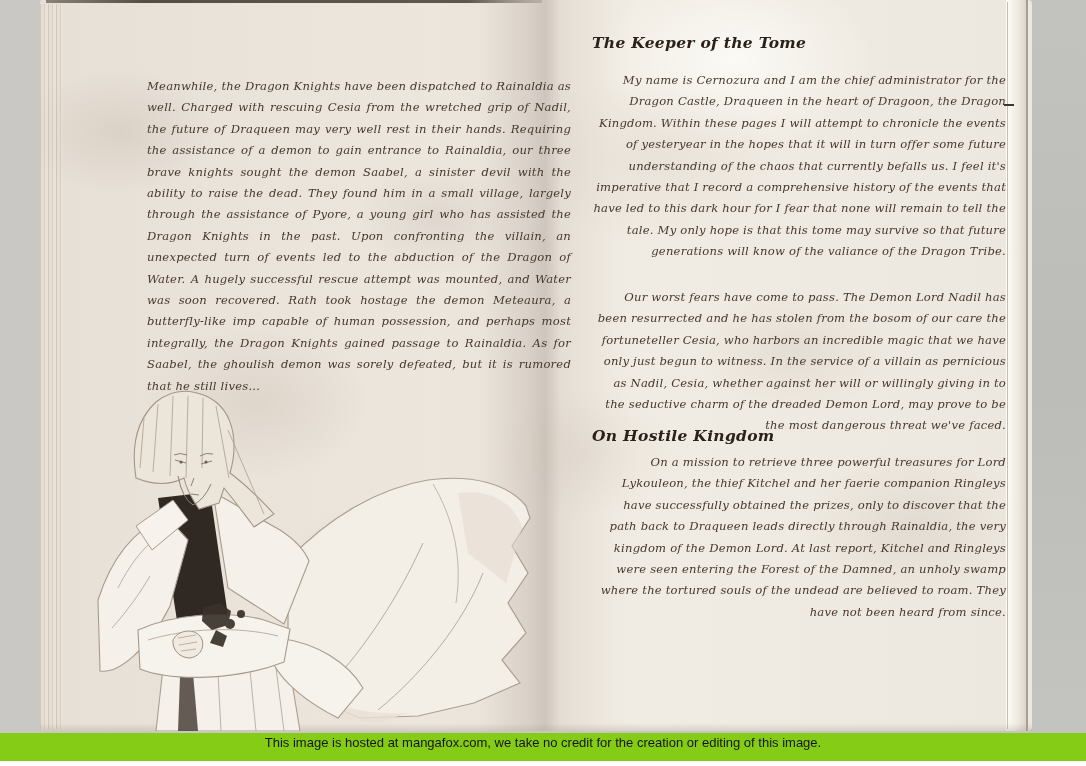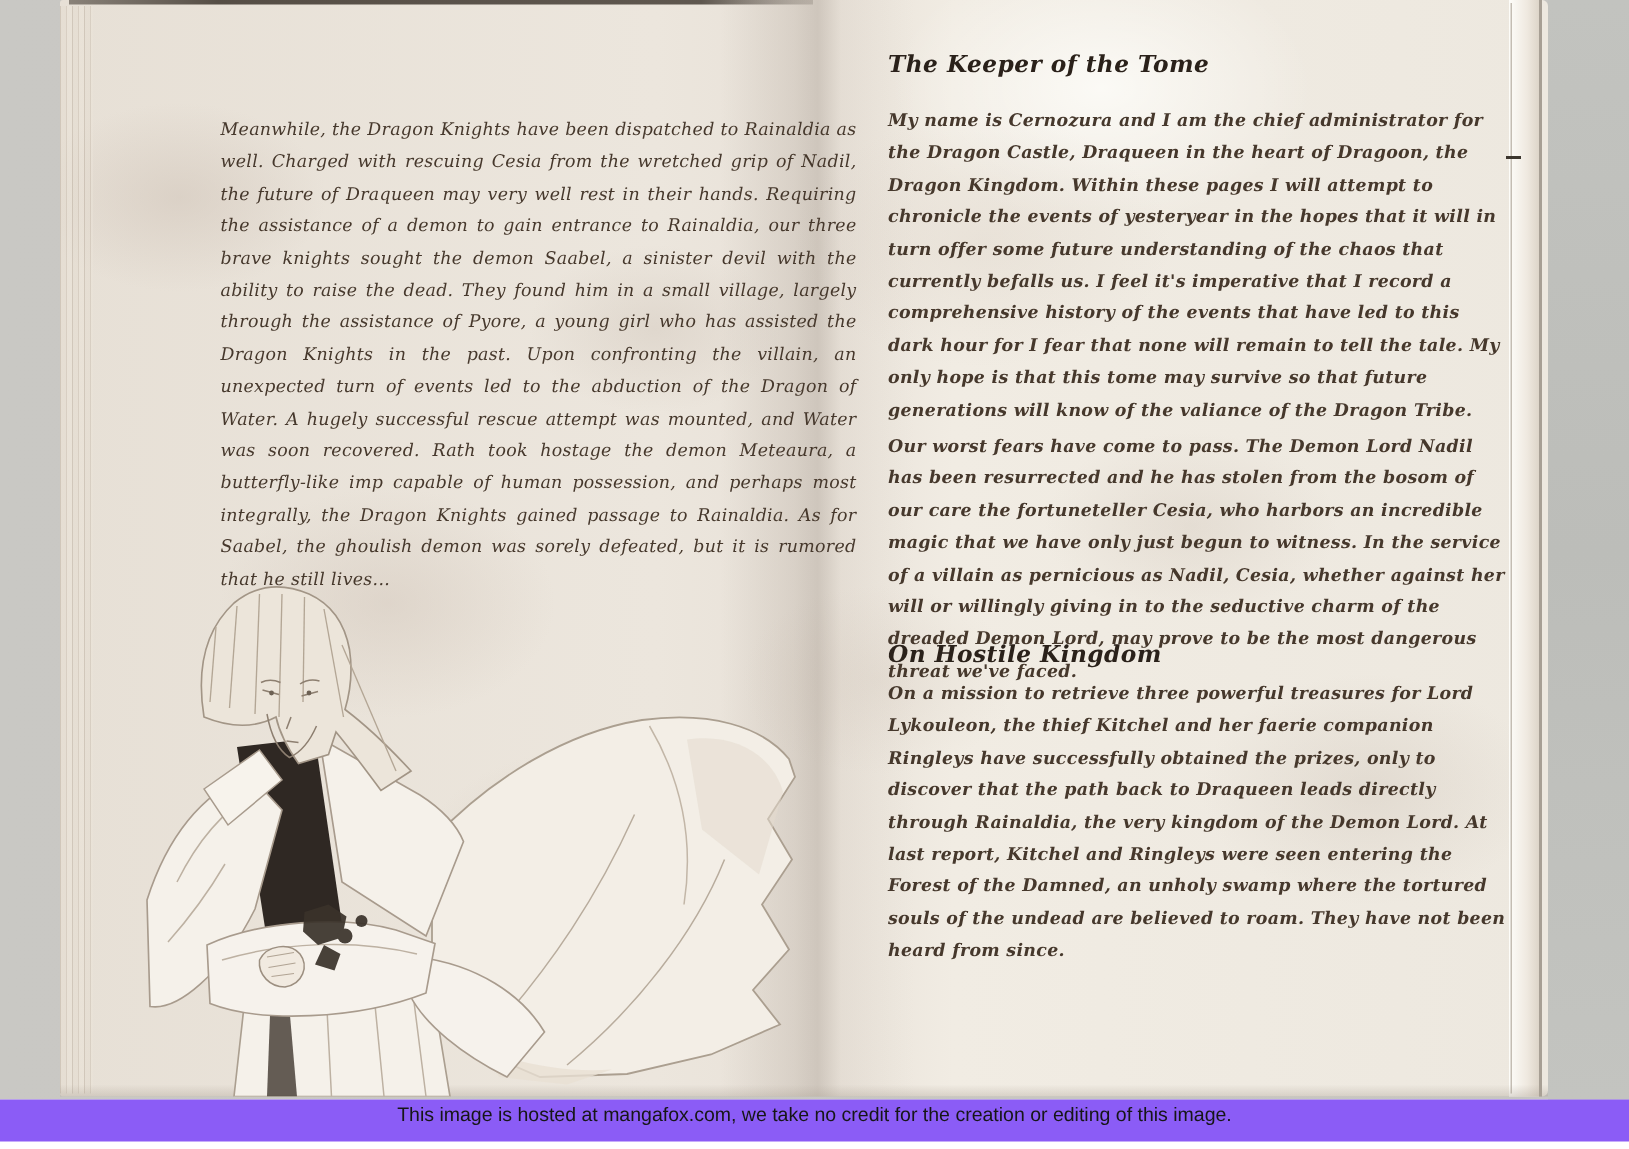--- a/index.html
+++ b/index.html
@@ -81,30 +81,30 @@
   }
   .section-heading {
     position: absolute; left: 0;
     font-family: "DejaVu Serif", serif; font-style: italic; font-weight: bold;
     font-size: 15.5px; color: #2a211a; letter-spacing: .3px;
   }
   .section-body {
     position: absolute; left: 0; width: 414px;
     font-family: "DejaVu Serif", serif; font-style: italic;
     font-size: 11.6px; line-height: 21.4px; color: #46382c;
-    text-align: left; letter-spacing: .2px; font-weight: bold;
+    text-align: right; letter-spacing: .2px;
   }
   .h1 { top: 33px; }  .p1 { top: 70px; }
   .h2 { top: 249px; } .p2 { top: 287px; }
   .h3 { top: 426px; } .p3 { top: 452px; }
 
   
   .footer {
     position: absolute; left: 0; top: 733px; width: 1086px; height: 28px;
-    background: #8b5cf6; text-align: center;
+    background: #84cc16; text-align: center;
     font-family: "Liberation Sans", sans-serif; font-size: 13px; line-height: 15.5px;
     color: #161616; padding-top: 2px;
   }
 </style>
 </head>
 <body>
 
 <div class="scan">
   <div class="scanner-right"></div>
 

